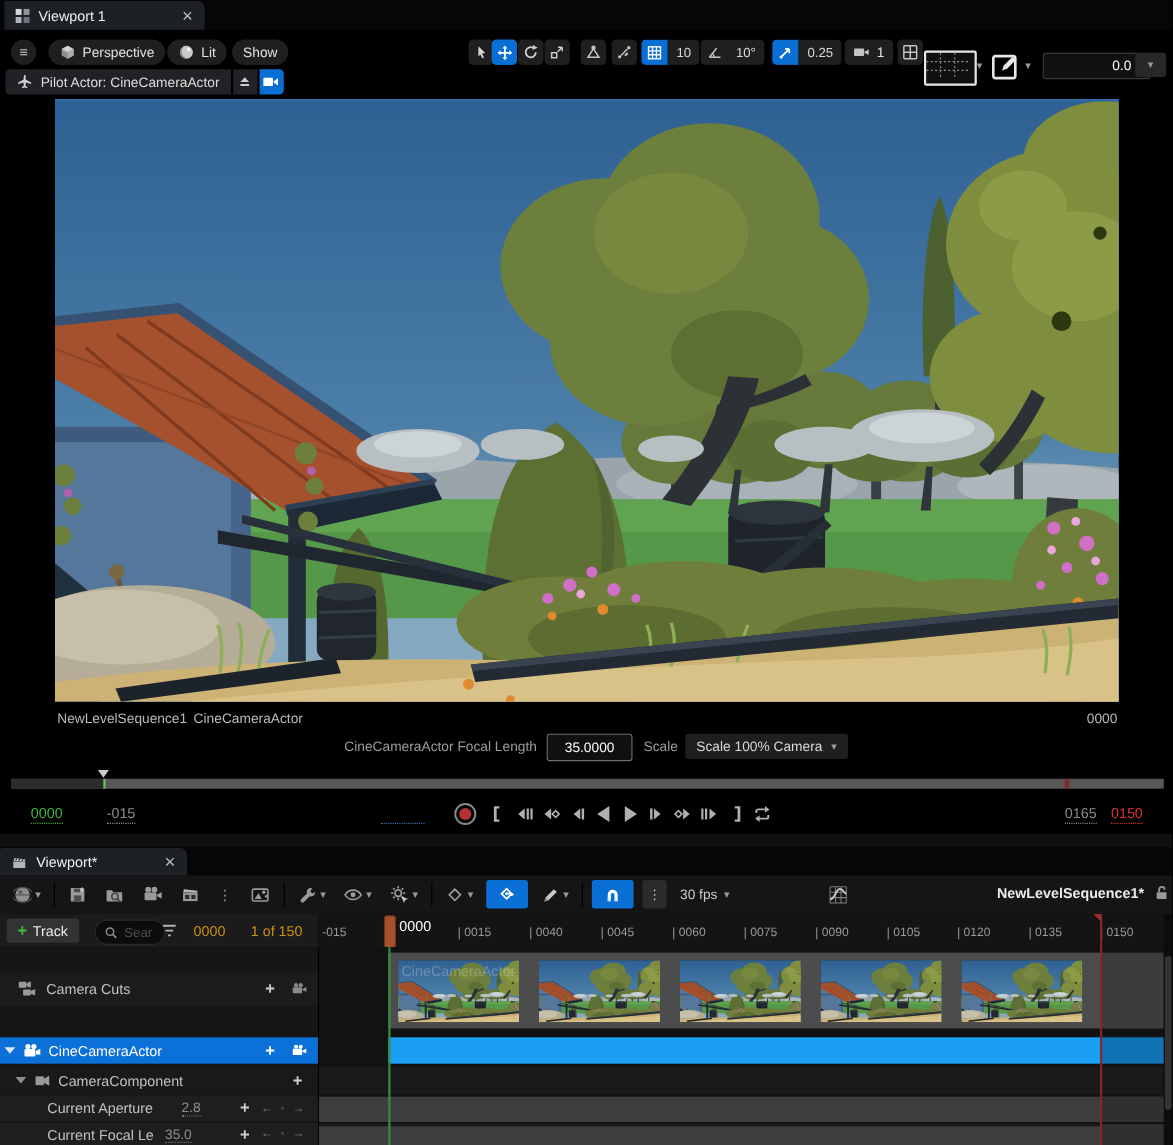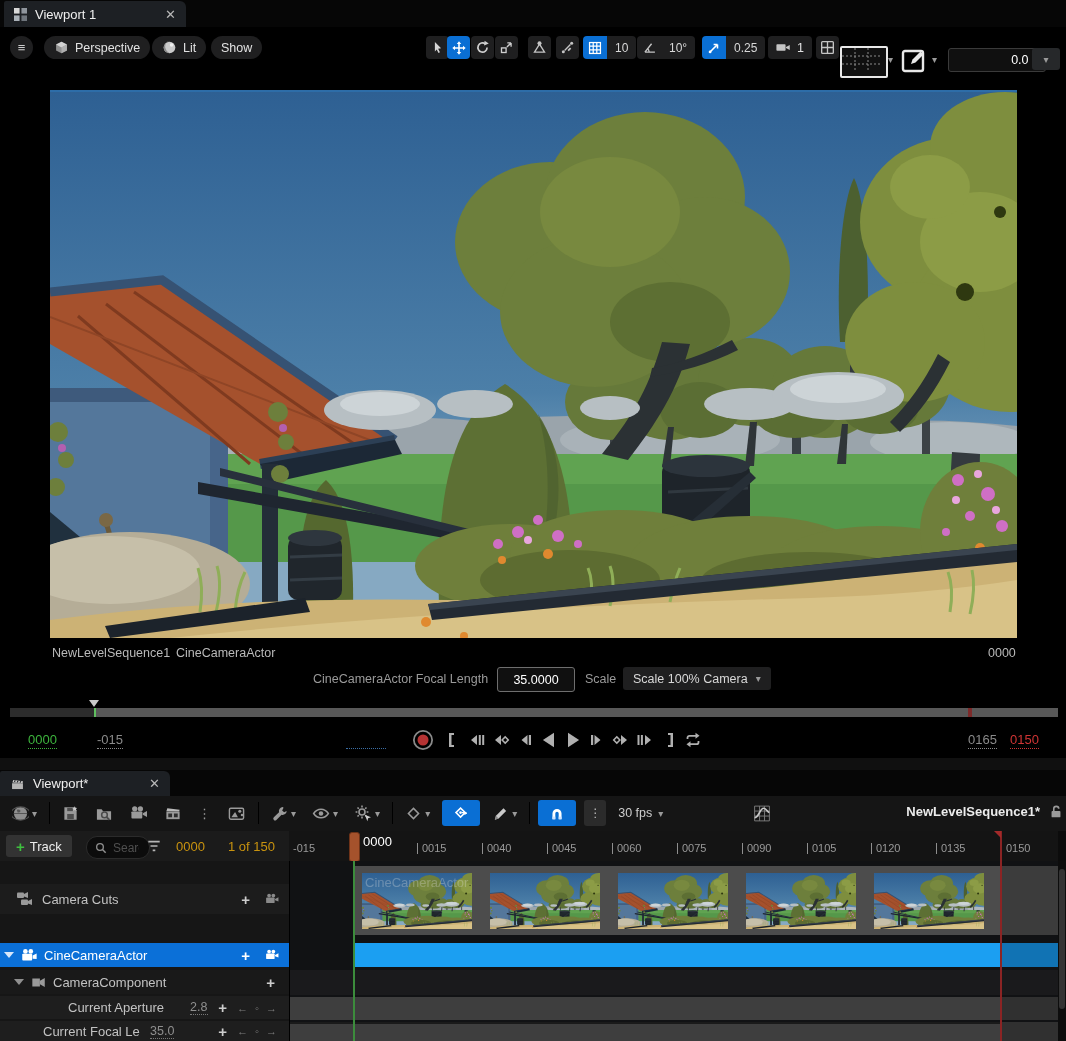--- a/index.html
+++ b/index.html
@@ -387,20 +387,44 @@
       </svg>
   </div>
   <div class="abs chev" style="left:932px;top:54px">▾</div>
   <div class="abs" style="left:948px;top:48px;width:80px;height:22px;background:#101010;border:1px solid #3a3a3a;border-radius:3px;display:flex;align-items:center;justify-content:flex-end;padding:0 8px;color:#fff;font-size:12.5px">
     <span>0.0 °</span>
   </div>
   <div class="abs" style="left:1032px;top:48px;width:28px;height:22px;background:#26282a;border-radius:3px;display:flex;align-items:center;justify-content:center">
     <span class="chev">▾</span>
   </div>
 
+  <div class="abs row" style="left:5px;top:63px;gap:2px">
+    <div class="pilotpill">
+      <span>
+          <svg width="15" height="15" viewBox="0 0 18 18">
+            <path d="M8.2 1.5 h1.6 l.4 5 5.8 3 v1.6 l-5.8 -1.4 -.3 3.4 2 1.6 v1.3 l-3 -1 -3 1 v-1.3 l2 -1.6 -.3 -3.4 -5.8 1.4 v-1.6 l5.8 -3 Z" fill="#cfcfcf"></path>
+          </svg>
+        </span>
+      <span>Pilot Actor: CineCameraActor</span>
+    </div>
+    <div class="sqbtn">
+      <span>
+          <svg width="13" height="13" viewBox="0 0 18 18">
+            <path d="M9 3 L14.5 9 H3.5 Z M3.5 11.5 h11 v2.5 h-11 Z" fill="#c9c9c9"></path>
+          </svg>
+        </span>
+    </div>
+    <div class="sqbtn" style="background:#0a6fd4;border-radius:0 4px 4px 0">
+      <span>
+          <svg width="15" height="13" viewBox="0 0 18 14">
+            <path d="M1.5 2.5 h8.5 a1 1 0 0 1 1 1 v7 a1 1 0 0 1 -1 1 H1.5 a1 1 0 0 1 -1 -1 v-7 a1 1 0 0 1 1 -1 Z M12 6 L16.5 3 v8 L12 8 Z" fill="#fff"></path>
+          </svg>
+        </span>
+    </div>
+  </div>
 
   <div class="abs" style="left:50px;top:90px;width:967px;height:546px;border-top:2px solid #2d6da8;background:#3b6c9c">
     <svg width="967" height="546" viewBox="0 0 967 546" preserveAspectRatio="none">
         <use href="#scene-art"></use>
       </svg>
   </div>
 
   <span class="abs info" style="left:52px;top:646px">NewLevelSequence1</span>
   <span class="abs info" style="left:176px;top:646px">CineCameraActor</span>
   <span class="abs info" style="left:988px;top:646px">0000</span>
@@ -808,21 +832,21 @@
     <span style="margin-right:6px">
       <svg width="16" height="13" viewBox="0 0 18 14" fill="#9a9a9a">
           <rect x="1.5" y="2.5" width="8.5" height="9"></rect>
           <path d="M10 5 L15.5 2 v10 L10 9 Z"></path>
         </svg>
     </span>
     <span>CameraComponent</span>
     <span class="plus" style="margin-left:auto;margin-right:14px">+</span>
   </div>
 
-  <div class="orow" style="top:996px;height:23px;background:#1e1e1e;padding-left:68px;box-sizing:border-box">
+  <div class="orow" style="top:996px;height:23px;background:#1e1e1e;padding-left:43px;box-sizing:border-box">
     <span>Current Aperture</span>
     <span class="dotval" style="margin-left:26px">2.8</span>
     <span class="plus" style="margin-left:auto;margin-right:10px">+</span>
     <span class="navarr" style="margin-right:10px">← ◦ →</span>
   </div>
 
   <div class="orow" style="top:1021px;height:20px;background:#1e1e1e;padding-left:43px;box-sizing:border-box">
     <span style="display:inline-block;width:97px;overflow:hidden;white-space:nowrap">Current Focal Len</span>
     <span class="dotval" style="margin-left:10px">35.0</span>
     <span class="plus" style="margin-left:auto;margin-right:10px">+</span>

